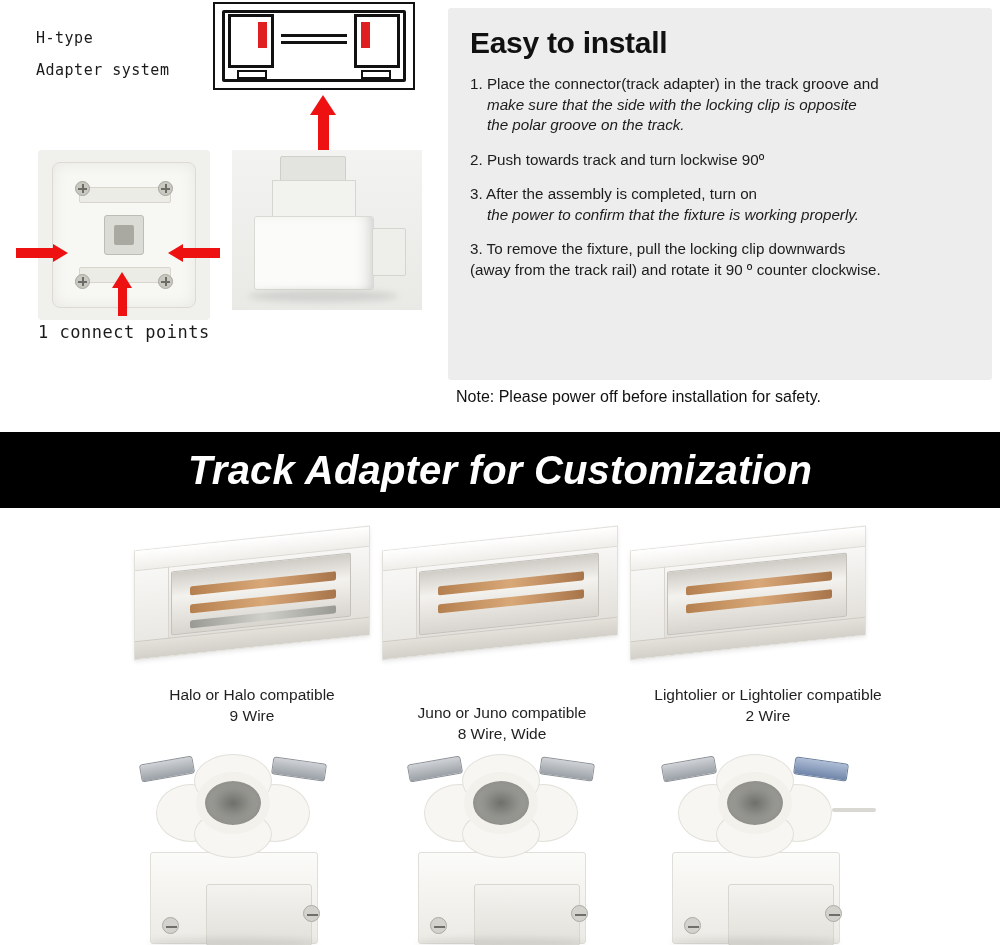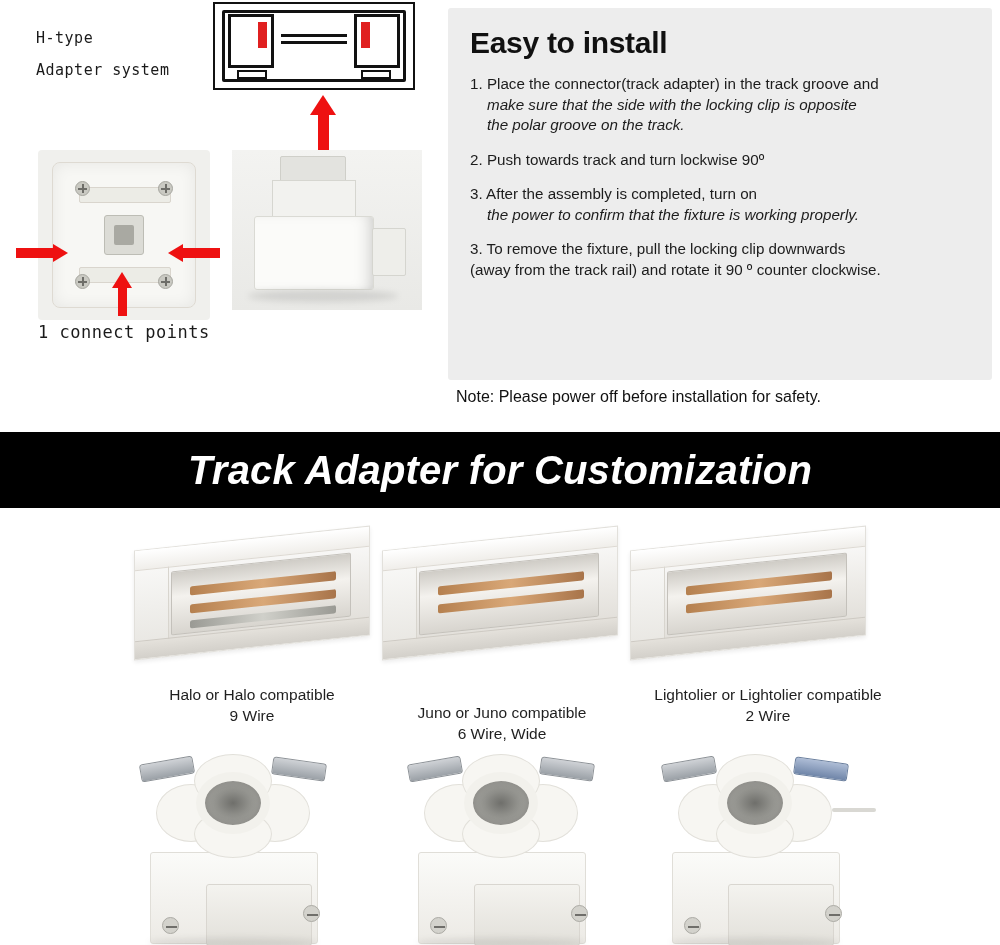--- a/index.html
+++ b/index.html
@@ -444,21 +444,21 @@
       </div>
     </div>
 
     <div class="track-caption" style="left:72px; top:176px;">
       <span>Halo or Halo compatible</span>
       <span class="l2">9 Wire</span>
     </div>
 
     <div class="track-caption" style="left:322px; top:194px;">
       <span>Juno or Juno compatible</span>
-      <span class="l2">6 Wire, Wide</span>
+      <span class="l2">8 Wire, Wide</span>
     </div>
 
     <div class="track-caption" style="left:588px; top:176px;">
       <span>Lightolier or Lightolier compatible</span>
       <span class="l2">2 Wire</span>
     </div>
 
     <div class="socket-row">
 
       <div class="socket-card s1">

